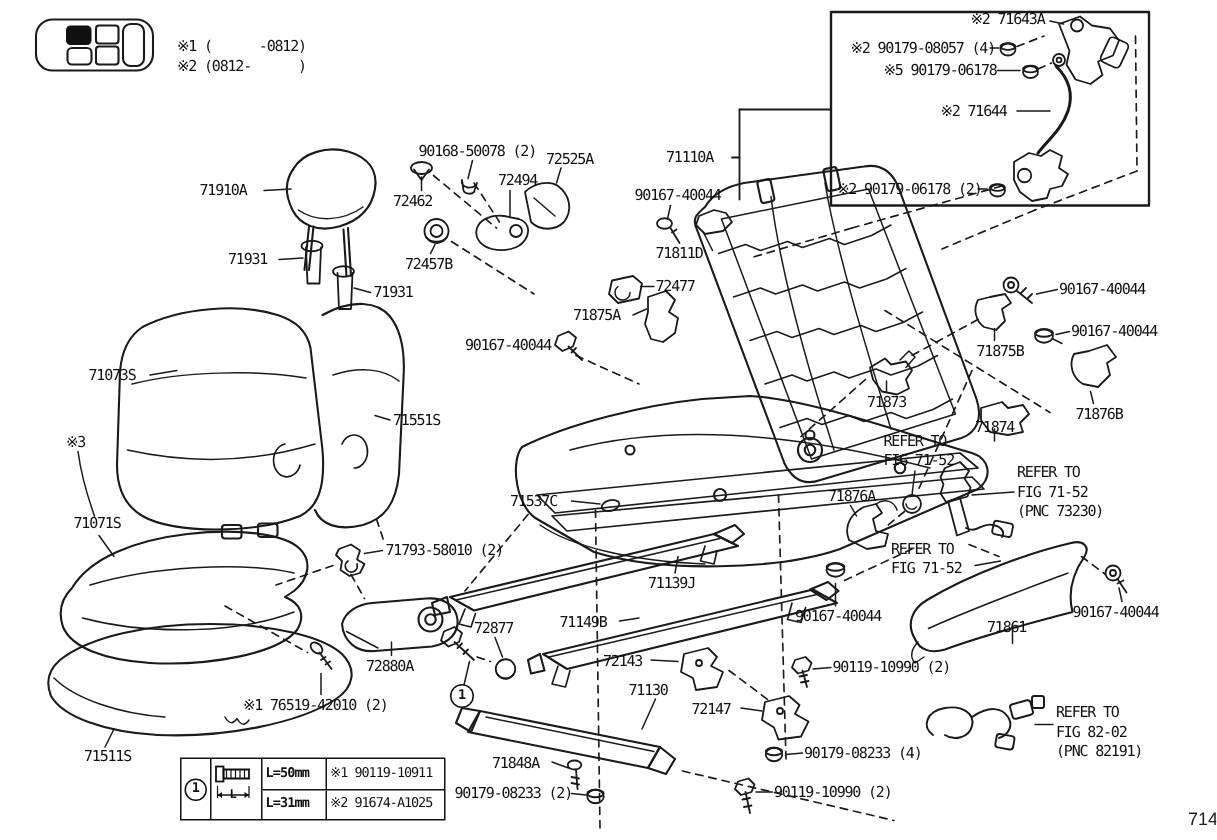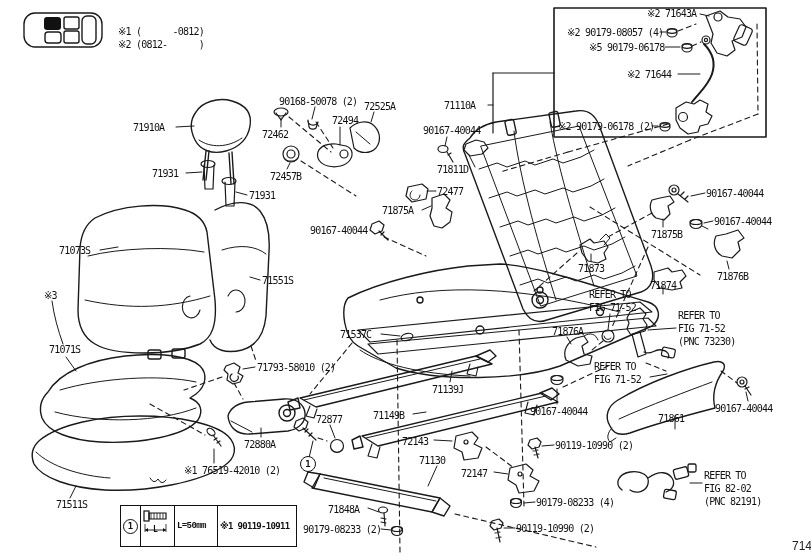--- a/index.html
+++ b/index.html
@@ -15,23 +15,23 @@
         font-weight:bold;font-size:9px;color:#111;background:#fff;z-index:6;}
   .callout-inline{position:static;width:13px;height:13px;flex:none;}
   .ftable{position:absolute;left:120px;top:505px;width:177px;height:42px;
         border:1.7px solid #111;box-sizing:border-box;display:flex;background:#fff;z-index:6;}
   .ft-c1{width:19px;border-right:1.5px solid #111;display:flex;align-items:center;justify-content:center;}
   .ft-c2{width:33px;border-right:1.5px solid #111;position:relative;}
   .ft-c34{flex:1;display:flex;flex-direction:column;}
   .ft-row{flex:1;display:flex;align-items:stretch;}
   .ft-row + .ft-row{border-top:1.5px solid #111;}
   .ft-len{width:40px;border-right:1.5px solid #111;display:flex;align-items:center;
-        padding-left:2px;font-weight:bold;font-size:9px;letter-spacing:-0.6px;color:#111;font-family:Liberation Mono, monospace;}
+        padding-left:2px;font-weight:bold;font-size:9px;letter-spacing:-0.6px;color:#111;}
   .ft-part{flex:1;display:flex;align-items:center;padding-left:2px;
-        font-weight:bold;font-size:9px;letter-spacing:-0.7px;color:#111;white-space:pre;}
+        font-weight:normal;font-size:9px;letter-spacing:-0.7px;color:#111;white-space:pre;}
   .dimL{position:absolute;left:12px;top:19px;font-weight:bold;font-size:8px;color:#111;}
 </style>
 </head>
 <body>
 
 <div class="canvas">
 
 <svg class="art" width="811" height="560" viewBox="0 0 811 560" fill="none" stroke="#1a1a1a" stroke-width="1.4" stroke-linecap="round" stroke-linejoin="round">
 
   <g>
@@ -369,21 +369,21 @@
 <div class="lbl" style="left:423px;top:124px">90167-40044</div>
 <div class="lbl" style="left:444px;top:99px">71110A</div>
 <div class="lbl" style="left:437px;top:163px">71811D</div>
 <div class="lbl" style="left:437px;top:185px">72477</div>
 <div class="lbl" style="left:382px;top:204px">71875A</div>
 <div class="lbl" style="left:310px;top:224px">90167-40044</div>
 <div class="lbl" style="left:340px;top:328px">71537C</div>
 <div class="lbl" style="left:257px;top:361px">71793-58010 (2)</div>
 <div class="lbl" style="left:244px;top:438px">72880A</div>
 <div class="lbl" style="left:316px;top:413px">72877</div>
-<div class="lbl" style="left:184px;top:464px">※1 76519-42010 (2)</div>
+<div class="lbl" style="left:162px;top:464px">※1 76519-42010 (2)</div>
 <div class="lbl" style="left:432px;top:383px">71139J</div>
 <div class="lbl" style="left:373px;top:409px">71149B</div>
 <div class="lbl" style="left:402px;top:435px">72143</div>
 <div class="lbl" style="left:419px;top:454px">71130</div>
 <div class="lbl" style="left:461px;top:467px">72147</div>
 <div class="lbl" style="left:328px;top:503px">71848A</div>
 <div class="lbl" style="left:303px;top:523px">90179-08233 (2)</div>
 <div class="lbl" style="left:555px;top:439px">90119-10990 (2)</div>
 <div class="lbl" style="left:536px;top:496px">90179-08233 (4)</div>
 <div class="lbl" style="left:516px;top:522px">90119-10990 (2)</div>
@@ -423,18 +423,22 @@
       <path d="M4,24 L25,24" stroke-width="0.9"></path>
       <path d="M4,24 l3,-2 v4 z M25,24 l-3,-2 v4 z" fill="#111" stroke="none"></path>
     </svg>
     <span class="dimL">L</span>
   </div>
   <div class="ft-c34">
     <div class="ft-row">
       <div class="ft-len">L=50mm</div>
       <div class="ft-part">※1 90119-10911</div>
     </div>
+    <div class="ft-row">
+      <div class="ft-len">L=31mm</div>
+      <div class="ft-part">※2 91674-A1025</div>
+    </div>
   </div>
 </div>
 
 <div class="code" style="left:758px;top:539px">714326I</div>
 
 </div>
 
 </body></html>

